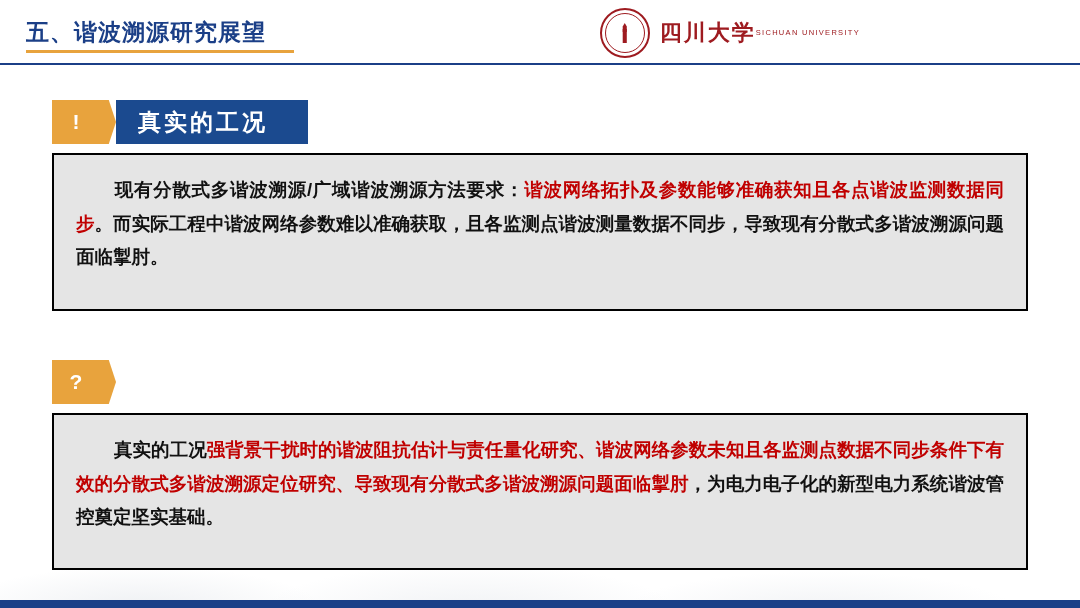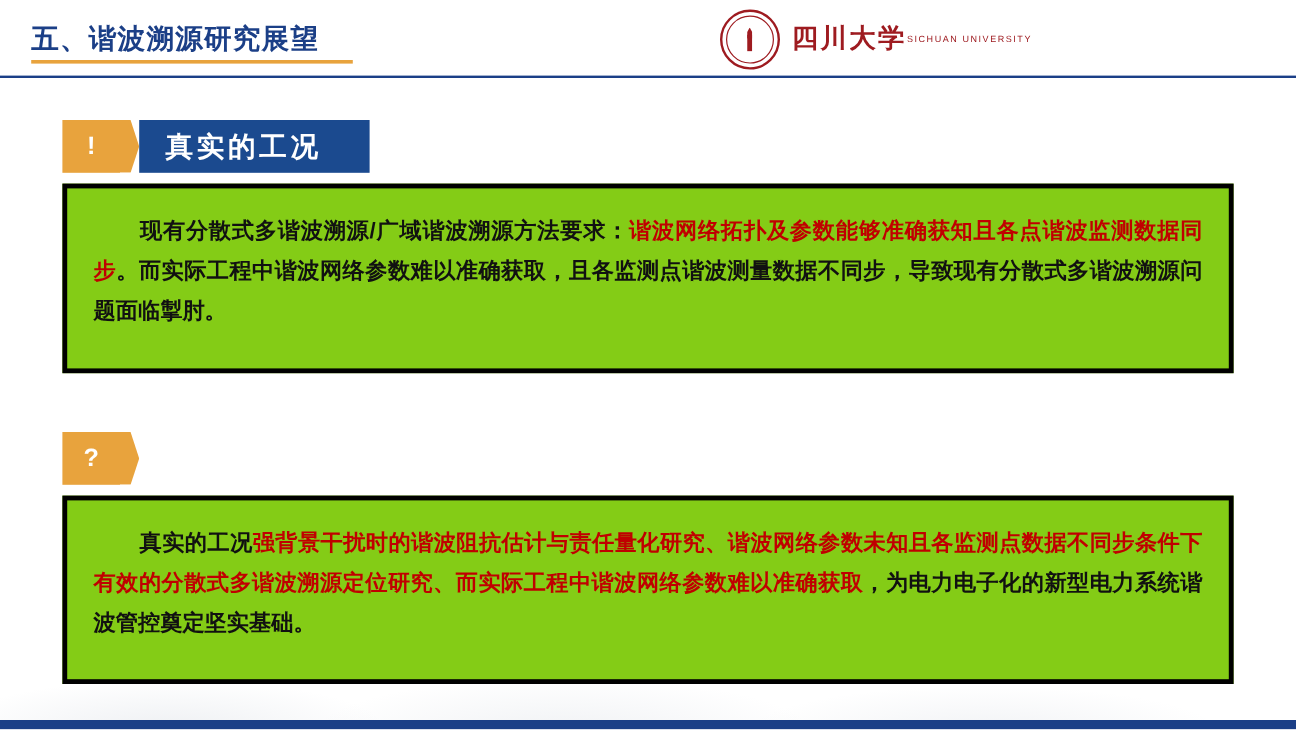--- a/index.html
+++ b/index.html
@@ -167,22 +167,22 @@
     font-weight: bold;
     letter-spacing: 3px;
     display: flex;
     align-items: center;
     padding: 0 40px 0 22px;
   }
 
   
   .content-box {
     position: absolute;
-    border: 4px solid #000000;
-    background: #84cc16;
+    border: 2px solid #000000;
+    background: #e5e5e5;
     box-sizing: border-box;
     padding: 18px 22px 16px 22px;
   }
   .para {
     font-size: 18.5px;
     line-height: 1.82;
     color: #111111;
     font-weight: bold;
     text-align: justify;
     font-family: "Liberation Sans", sans-serif;
@@ -235,18 +235,18 @@
     </div>
   </div>
 
   <div class="banner" style="left:52px; top:360px;">
     <div class="banner-mark">?</div>
     <div class="banner-arrow"></div>
   </div>
 
   <div class="content-box" style="left:52px; top:413px; width:976px; height:157px;">
     <div class="para">
-      <span class="indent"></span><span>真实的工况</span><span class="hl">强背景干扰时的谐波阻抗估计与责任量化研究、谐波网络参数未知且各监测点数据不同步条件下有效的分散式多谐波溯源定位研究、而实际工程中谐波网络参数难以准确获取</span><span>，为电力电子化的新型电力系统谐波管控奠定坚实基础。</span>
+      <span class="indent"></span><span>真实的工况</span><span class="hl">强背景干扰时的谐波阻抗估计与责任量化研究、谐波网络参数未知且各监测点数据不同步条件下有效的分散式多谐波溯源定位研究、导致现有分散式多谐波溯源问题面临掣肘</span><span>，为电力电子化的新型电力系统谐波管控奠定坚实基础。</span>
     </div>
   </div>
 
   <div class="bottom-bar"></div>
 </div>
 
 </body></html>

